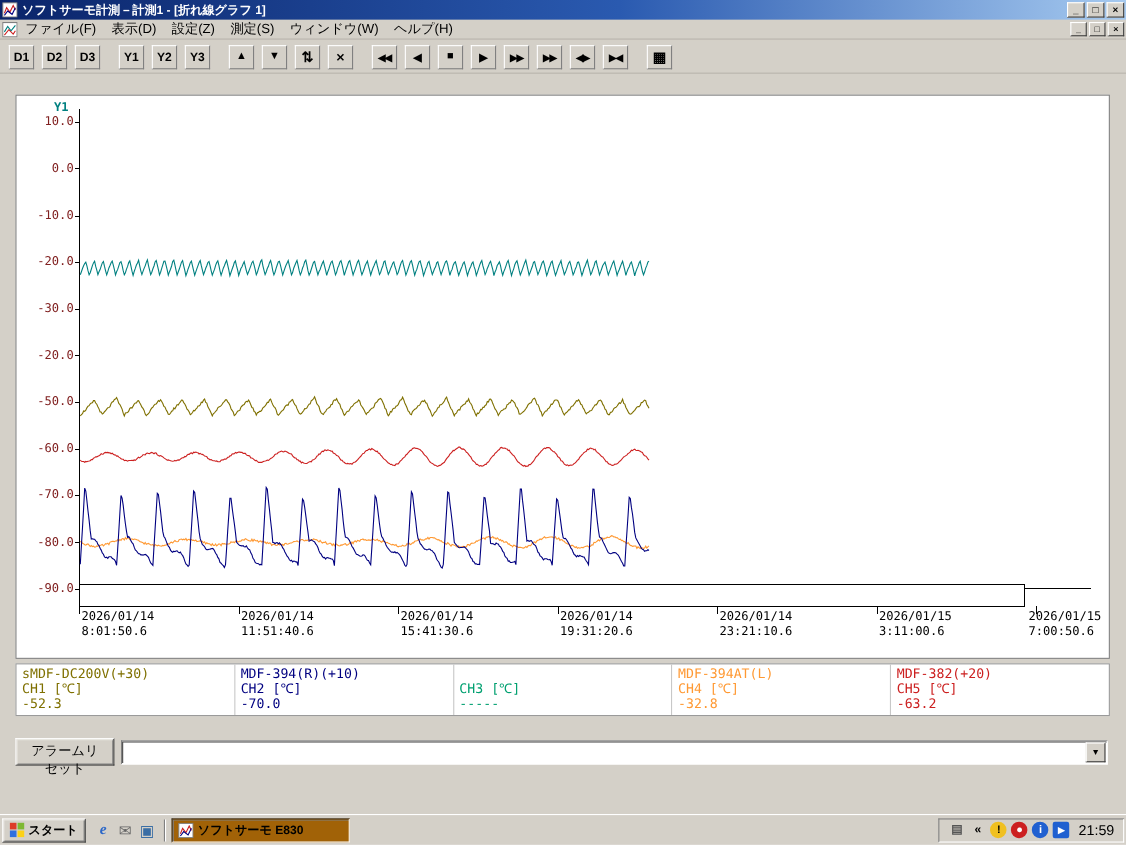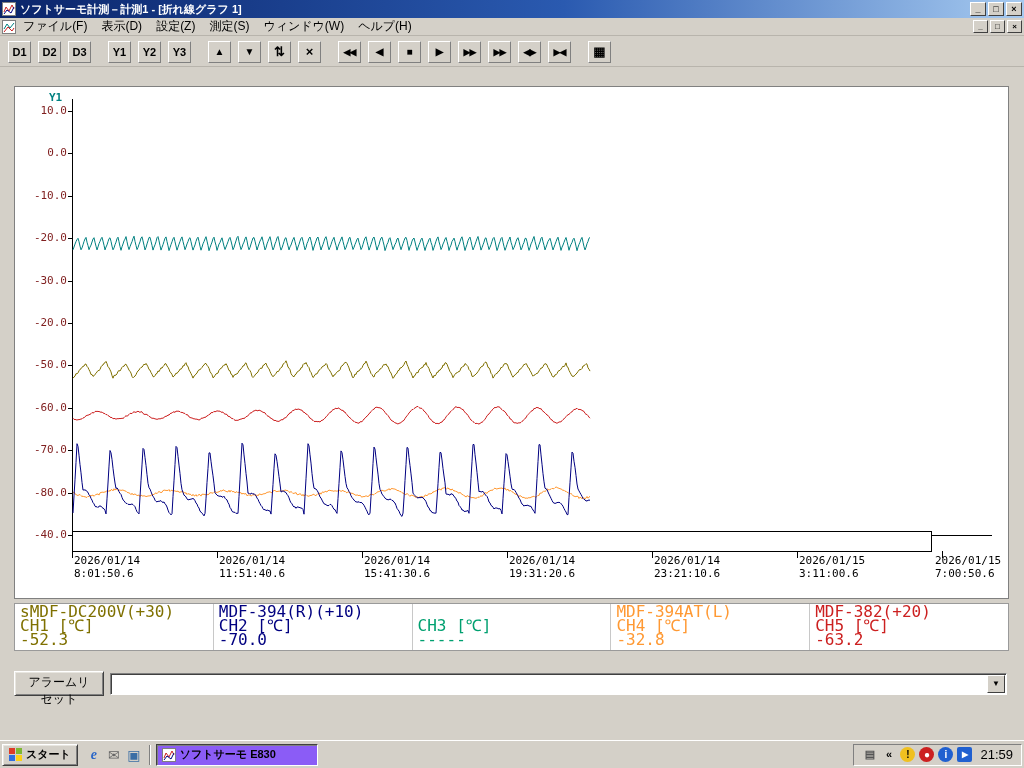--- a/index.html
+++ b/index.html
@@ -43,21 +43,21 @@
   .chart-panel{position:absolute;left:14px;top:86px;width:995px;height:513px;
     background:#fff;border:1px solid #808080;}
   .chart-panel svg{position:absolute;left:0;top:0;}
   .chart-label{position:absolute;font-family:"DejaVu Sans Mono",monospace;font-size:11px;white-space:nowrap;}
   .ylab{width:44px;text-align:right;color:#802020;}
   .xlab{color:#000;}
   .yaxis-name{color:#008080;font-weight:bold;}
 
   
   .legend{position:absolute;left:14px;top:603px;width:995px;height:48px;background:#fff;
-    border:1px solid #9a9a9a;display:flex;font-family:"DejaVu Sans Mono",monospace;font-size:16px;line-height:14px;}
+    border:1px solid #9a9a9a;display:flex;font-family:"DejaVu Sans Mono",monospace;font-size:12px;line-height:14px;}
   .leg-col{flex:1;border-right:1px solid #c8c8c8;padding:1px 5px;overflow:hidden;white-space:nowrap;}
   .leg-col:last-child{border-right:none;}
 
   
   .btn{background:#d4d0c8;border:1px solid;border-color:#ffffff #404040 #404040 #ffffff;
     box-shadow:inset 1px 1px 0 #e8e6e0,inset -1px -1px 0 #808080;
     font-family:"Liberation Sans",sans-serif;font-size:12px;padding:2px 8px;}
   .alarm-btn{position:absolute;left:14px;top:671px;width:90px;height:25px;}
   .combo{position:absolute;left:110px;top:673px;width:897px;height:22px;background:#fff;
     border:1px solid;border-color:#808080 #ffffff #ffffff #808080;
@@ -76,21 +76,21 @@
   
   .taskbar{position:absolute;left:0;top:740px;width:100%;height:28px;background:#d4d0c8;
     border-top:1px solid #ffffff;display:flex;align-items:center;padding:0 2px;}
   .start-btn{height:22px;display:inline-flex;align-items:center;gap:4px;font-weight:bold;font-size:11px;padding:0 6px;}
   .winflag{display:inline-grid;grid-template-columns:6px 6px;grid-template-rows:6px 6px;gap:1px;}
   .winflag span{display:block;}
   .ql{display:inline-flex;align-items:center;margin-left:6px;}
   .ql-icon{width:20px;height:20px;display:inline-flex;align-items:center;justify-content:center;font-size:14px;}
   .tb-sep{width:2px;height:20px;border-left:1px solid #808080;border-right:1px solid #ffffff;margin:0 5px;}
   .task-btn{width:162px;height:22px;display:inline-flex;align-items:center;gap:4px;padding:0 5px;
-    background:#8b5cf6;border:1px solid;border-color:#404040 #ffffff #ffffff #404040;
+    background:#a16207;border:1px solid;border-color:#404040 #ffffff #ffffff #404040;
     box-shadow:inset 1px 1px 0 #808080;font-weight:bold;font-size:11px;white-space:nowrap;overflow:hidden;}
   .tray{margin-left:auto;height:22px;display:flex;align-items:center;gap:4px;padding:0 8px;
     border:1px solid;border-color:#808080 #ffffff #ffffff #808080;}
   .tray-ic{width:15px;height:15px;display:inline-flex;align-items:center;justify-content:center;
     font-size:11px;font-weight:bold;line-height:15px;}
   .tray-ic.circle{border-radius:50%;font-size:10px;}
   .tray-ic.square{border-radius:2px;font-size:8px;}
   .clock{font-size:13px;margin-left:4px;}
 </style>
 </head>
@@ -226,21 +226,21 @@
         <div class="chart-label ylab" style="left: 8px; top: 17px;">10.0</div>
         <div class="chart-label ylab" style="left: 8px; top: 59.4px;">0.0</div>
         <div class="chart-label ylab" style="left: 8px; top: 101.8px;">-10.0</div>
         <div class="chart-label ylab" style="left: 8px; top: 144.2px;">-20.0</div>
         <div class="chart-label ylab" style="left: 8px; top: 186.6px;">-30.0</div>
         <div class="chart-label ylab" style="left: 8px; top: 229px;">-20.0</div>
         <div class="chart-label ylab" style="left: 8px; top: 271.4px;">-50.0</div>
         <div class="chart-label ylab" style="left: 8px; top: 313.8px;">-60.0</div>
         <div class="chart-label ylab" style="left: 8px; top: 356.2px;">-70.0</div>
         <div class="chart-label ylab" style="left: 8px; top: 398.6px;">-80.0</div>
-        <div class="chart-label ylab" style="left: 8px; top: 441px;">-40.0</div>
+        <div class="chart-label ylab" style="left: 8px; top: 441px;">-90.0</div>
         <div class="chart-label xlab" style="left: 59px; top: 467px;">2026/01/14</div>
         <div class="chart-label xlab" style="left: 59px; top: 480px;">8:01:50.6</div>
         <div class="chart-label xlab" style="left: 204px; top: 467px;">2026/01/14</div>
         <div class="chart-label xlab" style="left: 204px; top: 480px;">11:51:40.6</div>
         <div class="chart-label xlab" style="left: 349px; top: 467px;">2026/01/14</div>
         <div class="chart-label xlab" style="left: 349px; top: 480px;">15:41:30.6</div>
         <div class="chart-label xlab" style="left: 494px; top: 467px;">2026/01/14</div>
         <div class="chart-label xlab" style="left: 494px; top: 480px;">19:31:20.6</div>
         <div class="chart-label xlab" style="left: 639px; top: 467px;">2026/01/14</div>
         <div class="chart-label xlab" style="left: 639px; top: 480px;">23:21:10.6</div>

